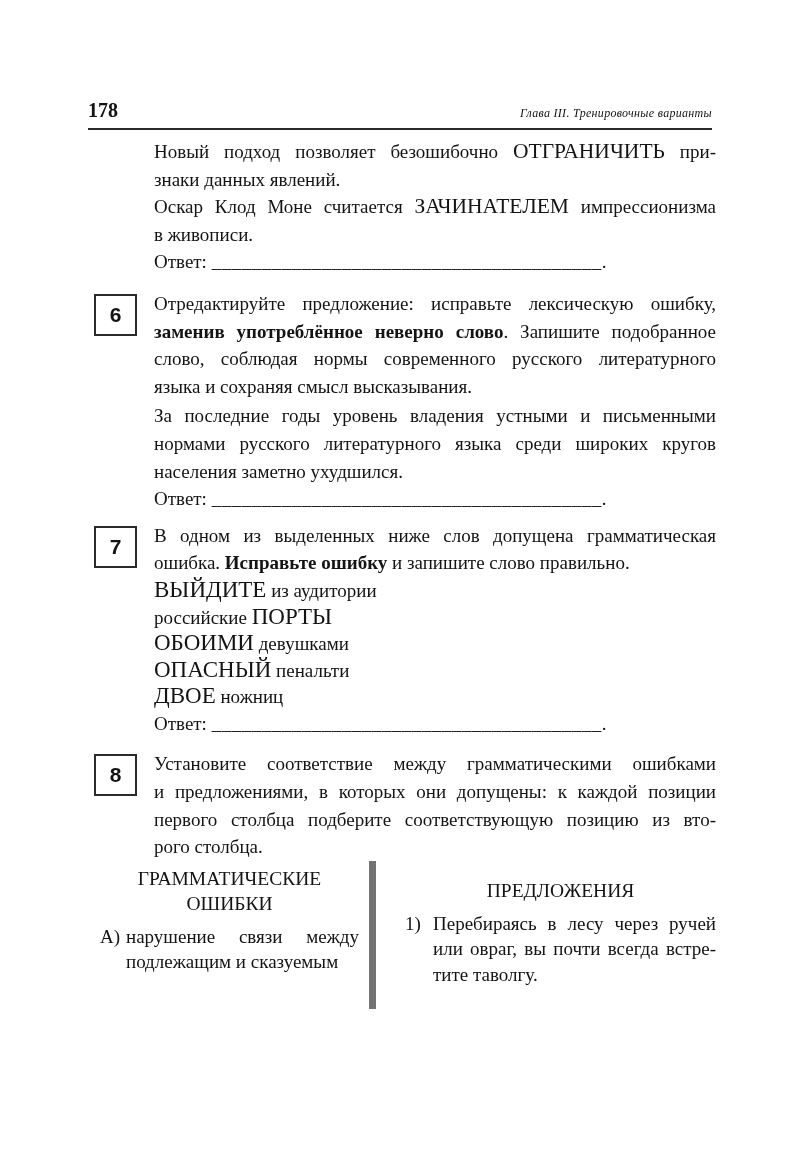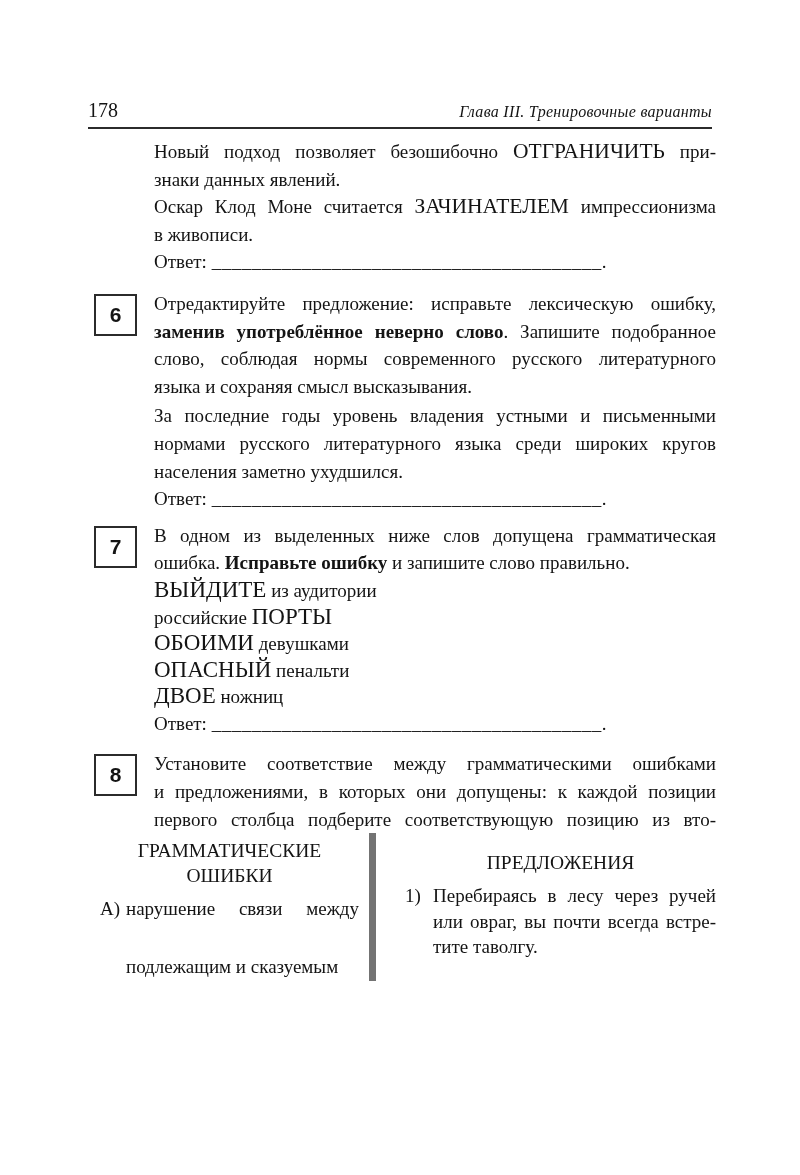--- a/index.html
+++ b/index.html
@@ -10,22 +10,22 @@
     -webkit-font-smoothing:antialiased;
   }
   .page { position:absolute; inset:0; background:#fff; overflow:hidden; }
 
   
   .runhead {
     position:absolute; top:100px; left:88px; width:624px;
     display:flex; justify-content:space-between; align-items:baseline;
     border-bottom:2px solid #2b2b2b; padding-bottom:5px;
   }
-  .pageno { font-weight:normal; font-size:20px; line-height:20px; }
-  .chapter { font-style:italic; font-size:16px; line-height:20px; letter-spacing:0.3px; }
+  .pageno { font-weight:bold; font-size:20px; line-height:20px; }
+  .chapter { font-style:italic; font-size:12px; line-height:20px; letter-spacing:0.3px; }
 
   
   .content { position:absolute; top:138px; left:92px; width:624px; }
   .tblock { margin-left:62px; }
   .line {
     font-size:19px; line-height:27.6px;
     text-align:justify; text-align-last:justify;
     white-space:normal;
   }
   .line.last { text-align:left; text-align-last:left; }
@@ -137,33 +137,34 @@
     </div>
 
     <div class="task t8">
       <div class="qbox">
           <span>8</span>
         </div>
       <div class="tblock">
         <div class="line">Установите соответствие между грамматическими ошибками</div>
         <div class="line">и предложениями, в которых они допущены: к каждой позиции</div>
         <div class="line">первого столбца подберите соответствующую позицию из вто-</div>
+        <div class="line last">рого столбца.</div>
       </div>
 
       <div class="match-table">
         <div class="mt-left">
           <div class="mt-header left">
             <div>ГРАММАТИЧЕСКИЕ</div>
             <div>ОШИБКИ</div>
           </div>
           <div class="mt-item">
             <span class="ilabel">А)</span>
             <span class="itext">
               <span class="line" style="display:block;">нарушение связи между</span>
-              <span class="line last" style="display:block;margin-top:32px;">подлежащим и сказуемым</span>
+              <span class="line last" style="display:block;">подлежащим и сказуемым</span>
             </span>
           </div>
         </div>
         <div class="mt-right">
           <div class="mt-header right">ПРЕДЛОЖЕНИЯ</div>
           <div class="mt-item right-item">
             <span class="ilabel">1)</span>
             <span class="itext">
               <span class="line" style="display:block;">Перебираясь в лесу через ручей</span>
               <span class="line" style="display:block;">или овраг, вы почти всегда встре-</span>

